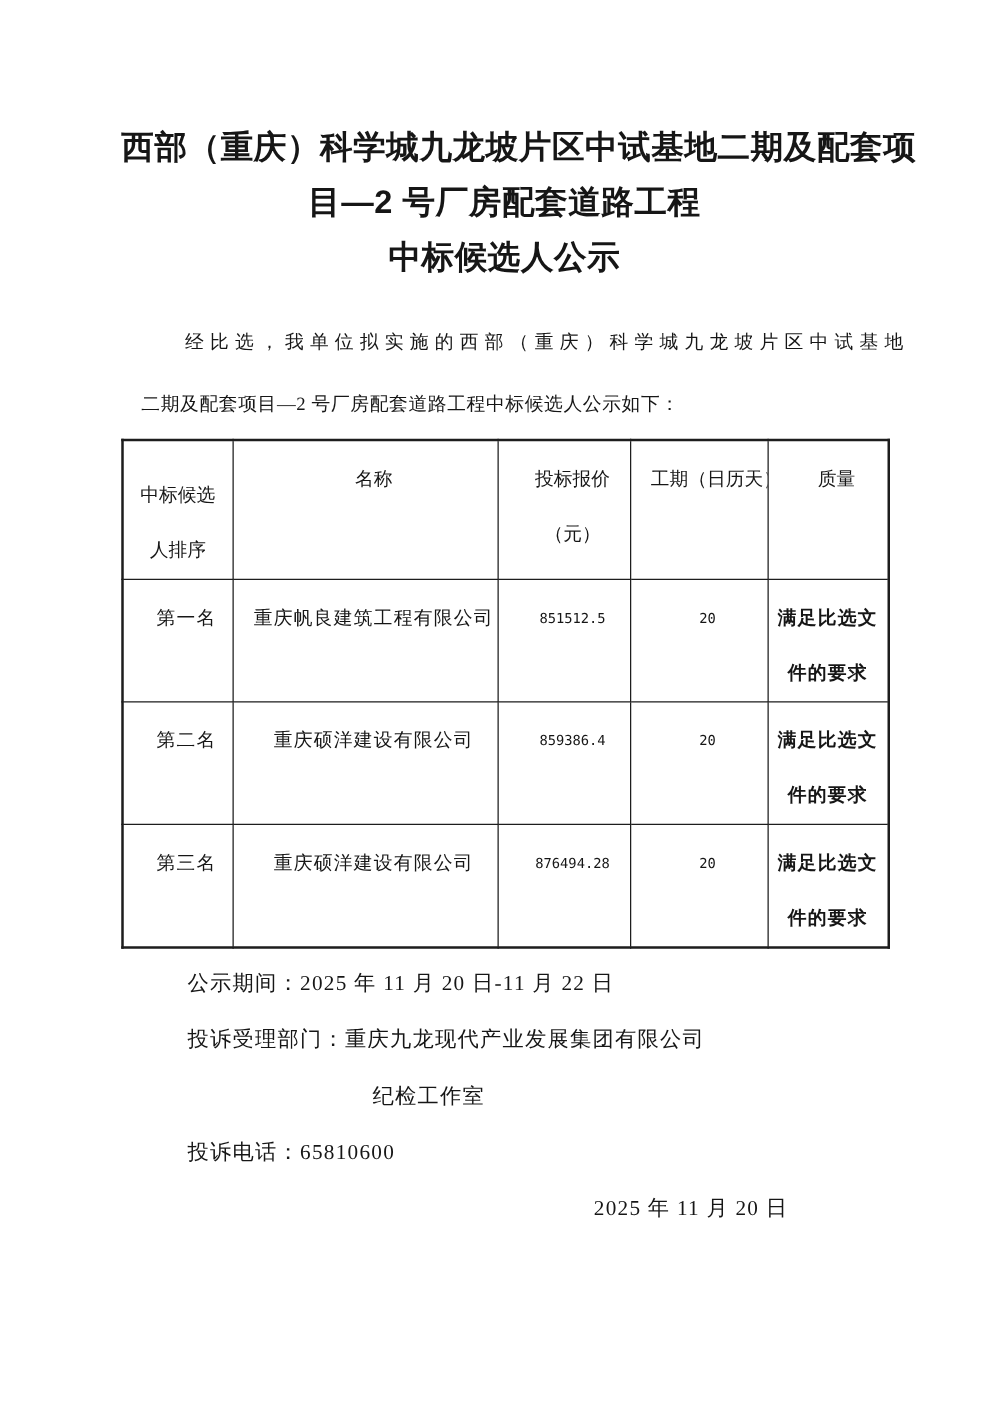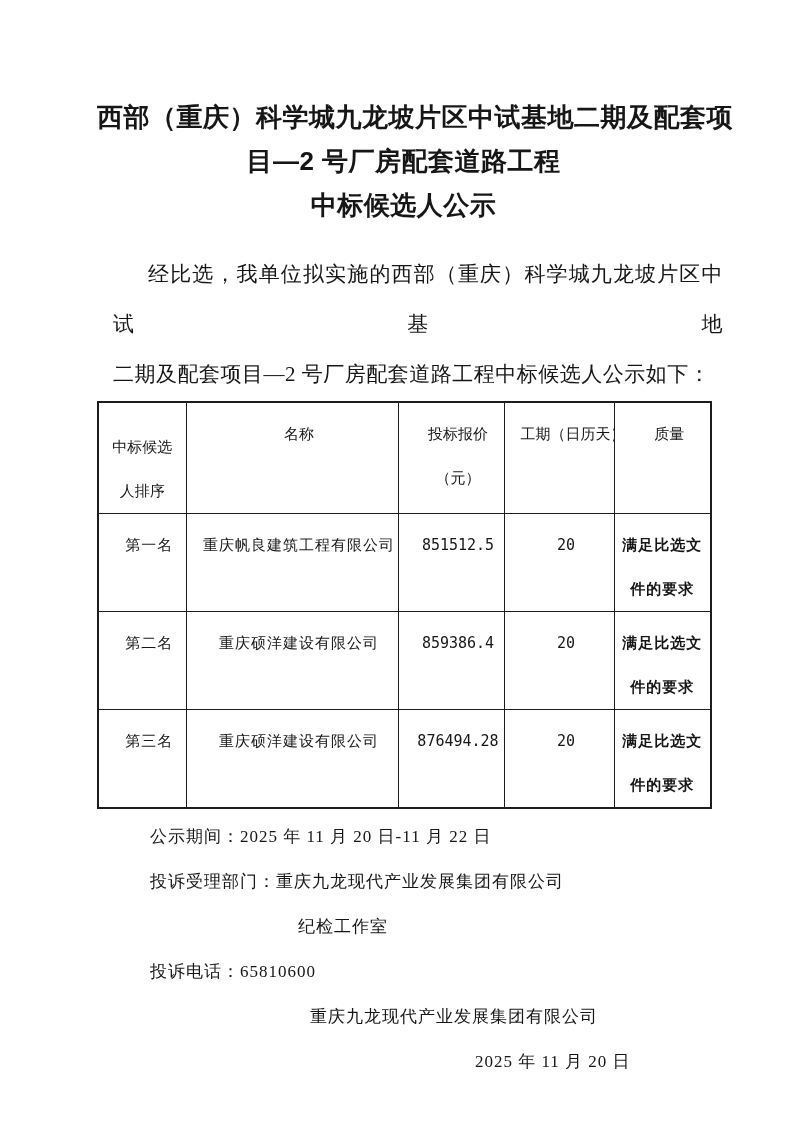--- a/index.html
+++ b/index.html
@@ -28,21 +28,21 @@
     line-height: 44px;
     letter-spacing: 0.5px;
   }
   .title div { white-space: nowrap; }
 
   
   .intro {
     margin-top: 22px;
     margin-left: 16px;
     width: 610px;
-    font-size: 21px;
+    font-size: 15px;
     line-height: 50px;
     letter-spacing: 0.5px;
   }
   .intro-l1 { text-align: justify; text-align-last: justify; text-indent: 35px; }
   .intro-l2 { text-align: left; }
 
   
   table.candidates {
     margin-top: 2px;
     width: 613px;
@@ -63,21 +63,21 @@
   }
   .candidates thead tr { height: 91px; }
   .candidates tbody tr { height: 90px; }
   .candidates th.th-rank { padding: 22px 9px 0 9px; }
   .candidates th.th-duration { white-space: nowrap; }
   .candidates td { letter-spacing: 1px; }
   .candidates td.td-quality { padding: 9px 6px 0 6px; font-weight: bold; }
   .candidates td.num {
     font-family: "DejaVu Sans Mono", monospace;
     letter-spacing: 0;
-    font-size: 15px;
+    font-size: 11px;
   }
 
   
   .footer { margin-top: 5px; font-size: 17px; letter-spacing: 1px; }
   .fl { line-height: 45px; white-space: nowrap; }
   .fl-period { margin-left: 53px; }
   .fl-dept   { margin-left: 53px; }
   .fl-dept2  { margin-left: 201px; }
   .fl-phone  { margin-left: 53px; }
   .fl-issuer { margin-left: 213px; }
@@ -139,17 +139,16 @@
         <td class="td-quality">满足比选文件的要求</td>
       </tr>
     </tbody>
   </table>
 
   <div class="footer">
     <div class="fl fl-period">公示期间：2025 年 11 月 20 日-11 月 22 日</div>
     <div class="fl fl-dept">投诉受理部门：重庆九龙现代产业发展集团有限公司</div>
     <div class="fl fl-dept2">纪检工作室</div>
     <div class="fl fl-phone">投诉电话：65810600</div>
-    <div class="fl fl-issuer">重庆九龙现代产业发展集团有限公司</div>
     <div class="fl fl-date">2025 年 11 月 20 日</div>
   </div>
 
 </div>
 
 </body></html>

